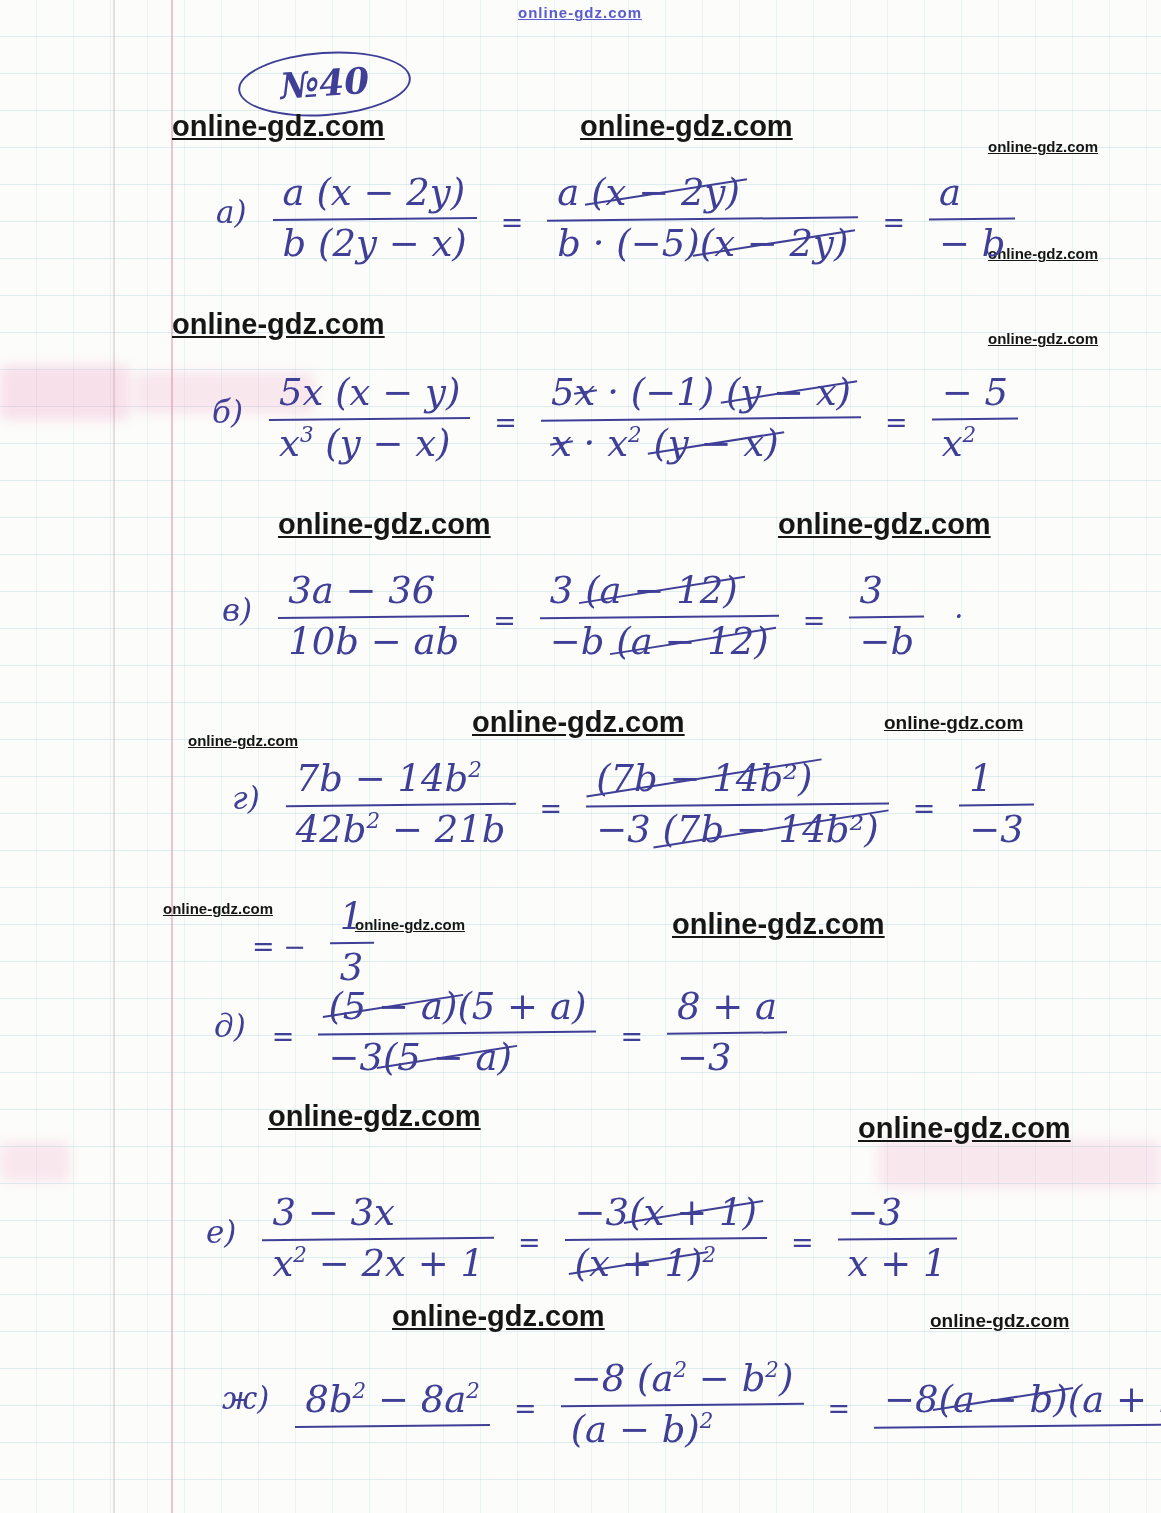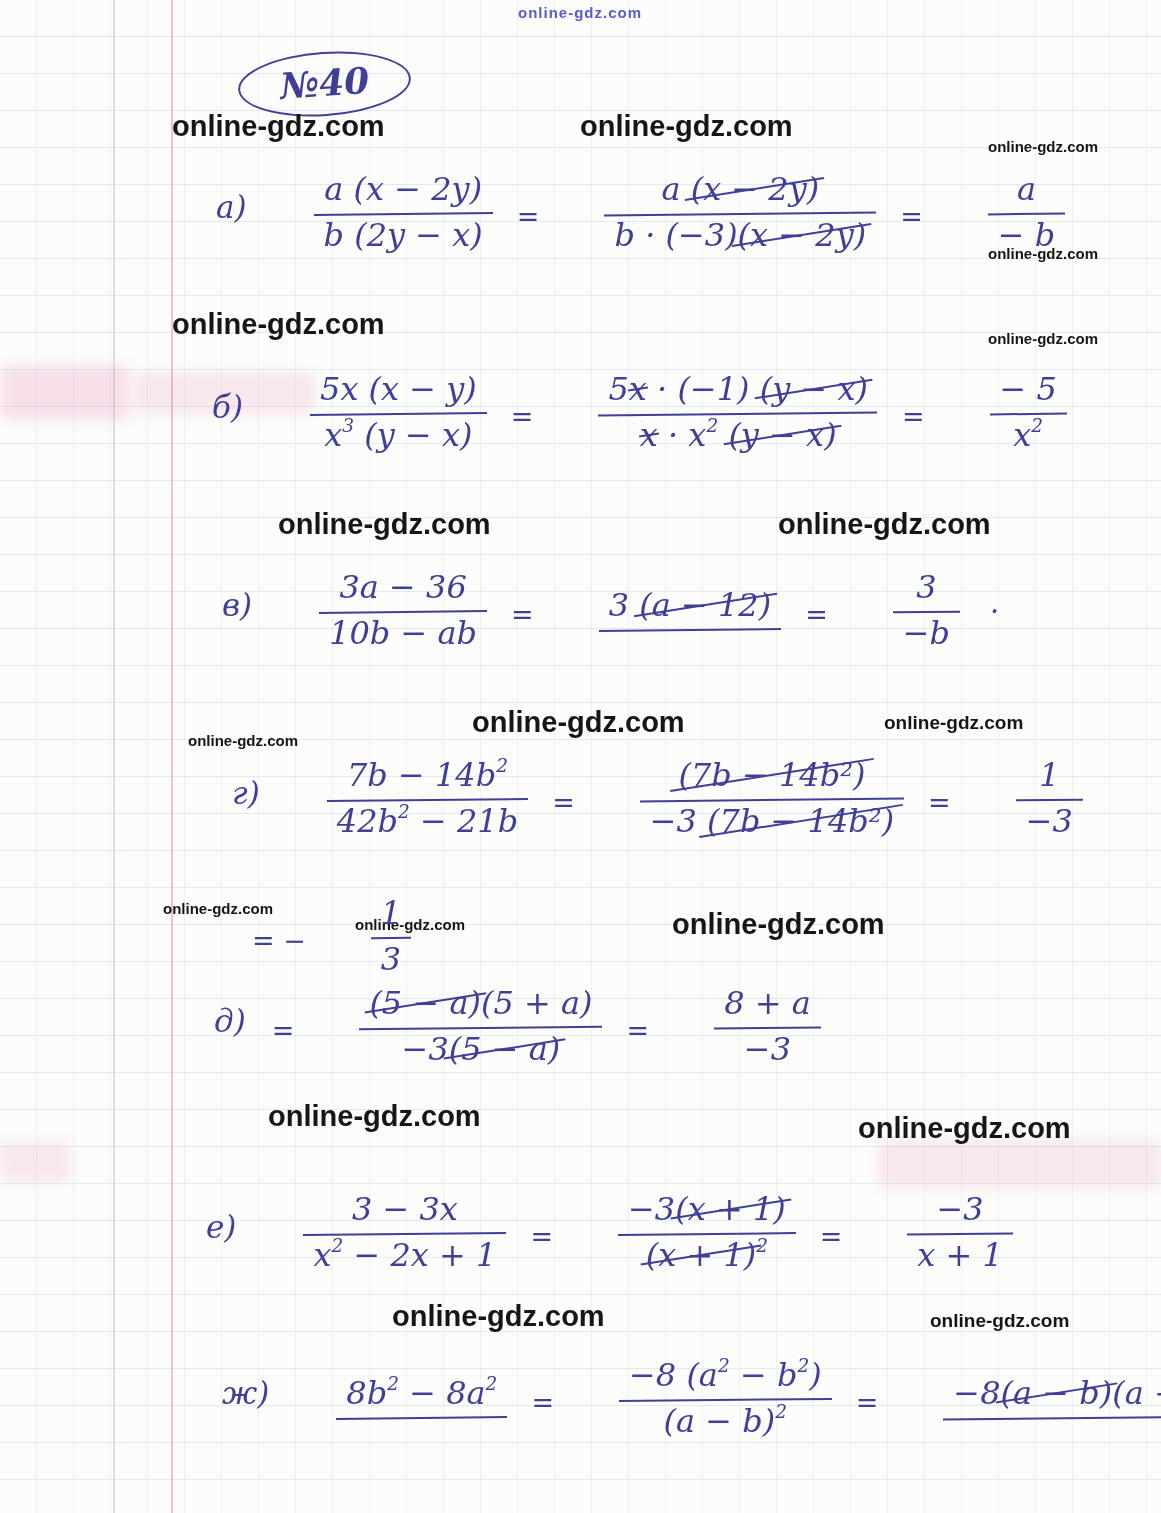--- a/index.html
+++ b/index.html
@@ -10,37 +10,37 @@
     background-image:
       repeating-linear-gradient(to bottom, transparent 0px, transparent 36px, rgba(150,205,215,0.30) 36px, rgba(150,205,215,0.30) 37px),
       repeating-linear-gradient(to right, transparent 0px, transparent 36px, rgba(150,205,215,0.18) 36px, rgba(150,205,215,0.18) 37px);
     font-family:"Liberation Sans", sans-serif;
   }
   .edge-line{position:absolute;top:0;bottom:0;left:113px;width:1.5px;background:rgba(180,170,160,0.35);}
   .margin-line{position:absolute;top:0;bottom:0;left:171px;width:1.5px;background:rgba(222,130,152,0.45);}
   .smudge{position:absolute;filter:blur(6px);border-radius:8px;background:rgba(233,80,160,0.12);}
 
   
-  .wm{position:absolute;color:#161616;white-space:nowrap;}
+  .wm{position:absolute;color:#161616;white-space:nowrap;text-decoration:underline;}
   .wm.lg{font-size:29px;font-weight:700;}
   .wm.md{font-size:19px;font-weight:600;}
   .wm.sm{font-size:15px;font-weight:600;}
   .wm.top{font-size:15px;font-weight:700;color:#5b5bd0;letter-spacing:1px;}
 
   
   .hand{font-family:"DejaVu Serif", serif;font-style:italic;color:var(--ink);}
   .title-circle{
     position:absolute;left:238px;top:52px;font-size:36px;font-weight:bold;
     padding:8px 40px 10px;border:2.5px solid var(--ink);border-radius:50%;
     transform:rotate(-4deg);
   }
   .eq-row{position:absolute;display:flex;align-items:center;gap:24px;white-space:nowrap;}
   .p-label{font-size:31px;margin-right:2px;transform:translateY(-6px);}
   .eqsign{font-size:27px;transform:translateY(4px);}
-  .frac{display:inline-flex;flex-direction:column;align-items:center;font-size:32px;line-height:1.12;margin-left:41px;}
+  .frac{display:inline-flex;flex-direction:column;font-size:37px;line-height:1.12;}
   .frac .num,.frac .den{display:block;padding:0 10px;white-space:nowrap;}
   .frac .bar{align-self:stretch;height:0;border-top:2.2px solid currentColor;margin:5px 0 3px;transform:rotate(-0.6deg);}
   .seg{display:inline;}
   .seg.sup{display:inline-block;font-size:0.58em;transform:translateY(-14px);}
   .seg.crossed{display:inline-block;position:relative;}
   .seg.crossed::after{
     content:"";position:absolute;left:-5%;right:-5%;top:46%;
     border-top:2px solid currentColor;transform:rotate(-9deg);
   }
   .post{font-size:29px;margin-left:6px;}
@@ -83,21 +83,21 @@
       <span class="p-label">а)</span>
       <span class="frac">
         <span class="num"><span class="seg">a (x − 2y)</span></span>
         <span class="bar"></span>
         <span class="den"><span class="seg">b (2y − x)</span></span>
       </span>
       <span class="eqsign">=</span>
       <span class="frac">
         <span class="num"><span class="seg">a </span><span class="seg crossed">(x − 2y)</span></span>
         <span class="bar"></span>
-        <span class="den"><span class="seg">b · (−3)</span><span class="seg crossed">(x − 2y)</span></span>
+        <span class="den"><span class="seg">b · (−5)</span><span class="seg crossed">(x − 2y)</span></span>
       </span>
       <span class="eqsign">=</span>
       <span class="frac">
         <span class="num"><span class="seg">a</span></span>
         <span class="bar"></span>
         <span class="den"><span class="seg">− b</span></span>
       </span>
     </div>
     <div class="eq-row hand" style="left: 212px; top: 372px;">
       <span class="p-label">б)</span>
@@ -123,20 +123,21 @@
       <span class="p-label">в)</span>
       <span class="frac">
         <span class="num"><span class="seg">3a − 36</span></span>
         <span class="bar"></span>
         <span class="den"><span class="seg">10b − ab</span></span>
       </span>
       <span class="eqsign">=</span>
       <span class="frac">
         <span class="num"><span class="seg">3 </span><span class="seg crossed">(a − 12)</span></span>
         <span class="bar"></span>
+        <span class="den"><span class="seg">−b </span><span class="seg crossed">(a − 12)</span></span>
       </span>
       <span class="eqsign">=</span>
       <span class="frac">
         <span class="num"><span class="seg">3</span></span>
         <span class="bar"></span>
         <span class="den"><span class="seg">−b</span></span>
       </span>
       <span class="post">·</span>
     </div>
     <div class="eq-row hand" style="left: 232px; top: 758px;">

